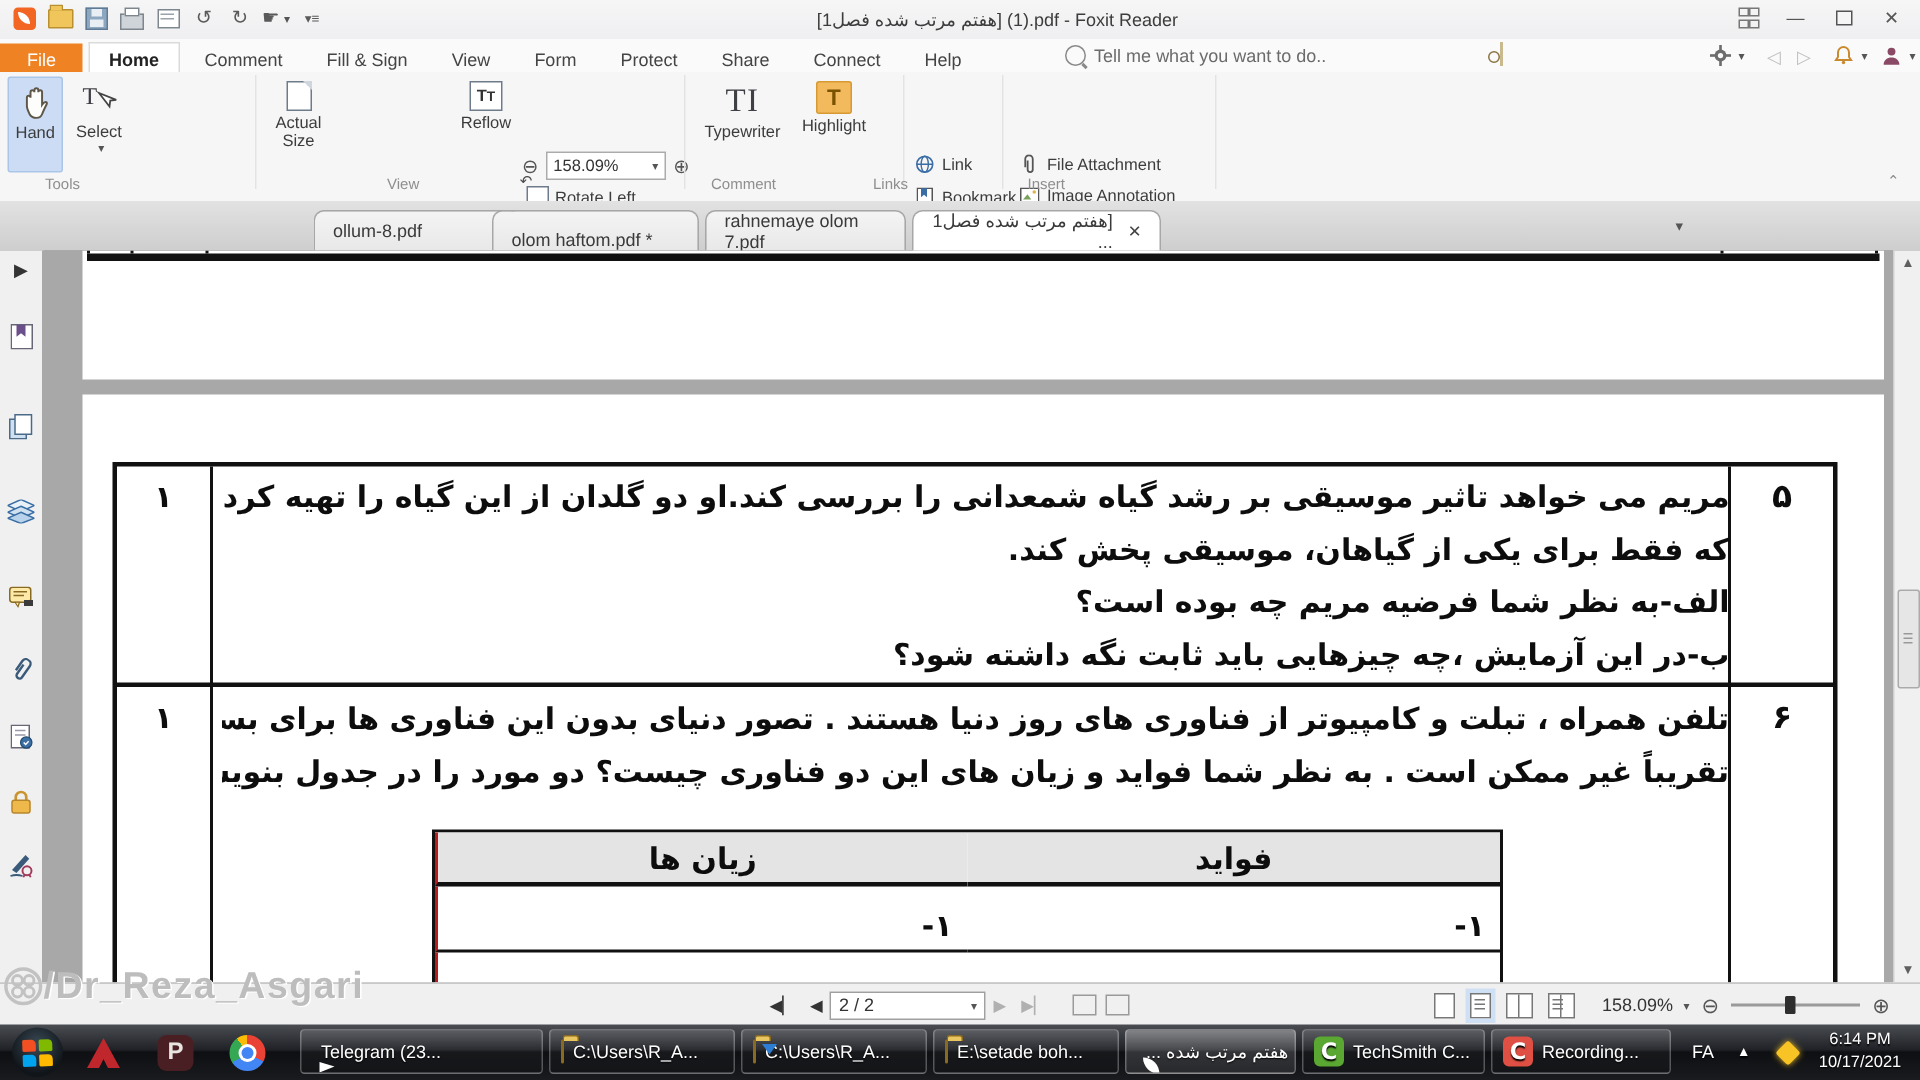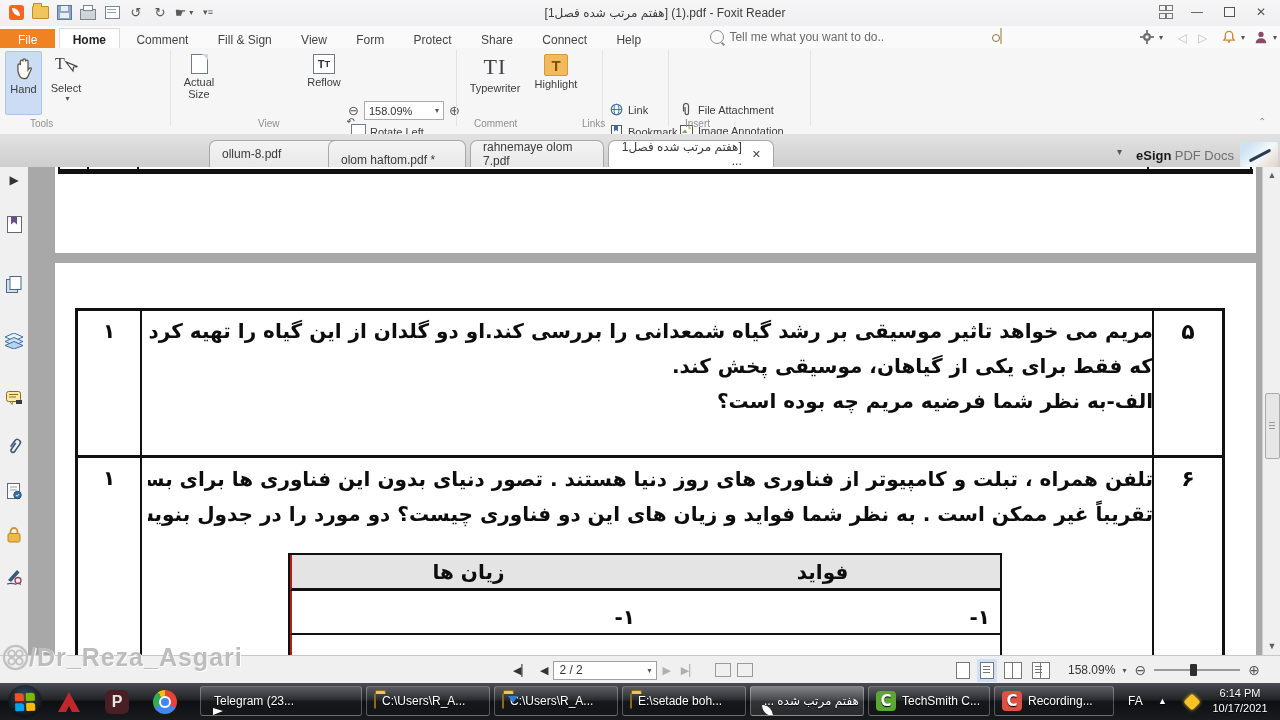--- a/index.html
+++ b/index.html
@@ -379,27 +379,20 @@
         <span>olom haftom.pdf *</span>
       </div>
     <div class="dtab" style="left:470px;width:134px;">
         <span>rahnemaye  olom 7.pdf</span>
       </div>
     <div class="dtab active" style="left:608px;width:166px;">
       <span dir="rtl">[هفتم مرتب شده فصل1 ...</span>
       <span class="x">✕</span>
     </div>
     <span class="abs dd" style="left:1114px;top:12px;font-size:10px;">▾</span>
-    <div class="abs flex" style="left:1136px;top:8px;">
-      <span style="font-weight:bold;font-size:13px;color:#1a1a1a;">eSign</span>&nbsp;
-      <span style="font-size:13px;color:#6f6f6f;">PDF Docs</span>
-      <span style="display:inline-block;width:38px;height:26px;margin-left:6px;border-radius:3px;background:linear-gradient(135deg,#cfe4f2 20%,#f2f8fc 55%,#e6cfc0);position:relative;overflow:hidden;">
-        <span style="position:absolute;left:8px;top:12px;width:24px;height:3px;background:#2a3a55;transform:rotate(-28deg);border-radius:2px;"></span>
-      </span>
-    </div>
   </div>
 
   <div id="sidebar" class="abs">
     <span class="sbi abs" style="top:4px;">▶</span>
     <span class="sbi abs" style="top:48px;">
       <svg width="15" height="17" viewBox="0 0 15 17">
           <rect x="0.5" y="0.5" width="14" height="16" fill="#fff" stroke="#667" stroke-width="1"></rect>
           <path d="M4 0.5h6v8l-3-2.4-3 2.4z" fill="#6b4f8a"></path>
         </svg>
     </span>
@@ -469,20 +462,21 @@
         <div class="vline" style="left:62px;"></div>
         <div class="vline" style="left:1074px;"></div>
         <div class="hline" style="top:144px;"></div>
 
         <div class="qscore fa" style="top:8px;">۱</div>
         <div class="qnum fa" style="top:8px;">۵</div>
         <div class="qlines fa" style="top:3px;">
           <div>مریم می خواهد تاثیر موسیقی بر رشد گیاه شمعدانی را بررسی کند.او دو گلدان از این گیاه را تهیه کرده وتصمیم می گیرد</div>
           <div>که فقط برای یکی از گیاهان، موسیقی پخش کند.</div>
           <div>الف-به نظر شما فرضیه مریم چه بوده است؟</div>
+          <div>ب-در این آزمایش ،چه چیزهایی باید ثابت نگه داشته شود؟</div>
         </div>
 
         <div class="qscore fa" style="top:155px;">۱</div>
         <div class="qnum fa" style="top:155px;">۶</div>
         <div class="qlines fa" style="top:151px;">
           <div>تلفن همراه ، تبلت و کامپیوتر از فناوری های روز دنیا هستند . تصور دنیای بدون این فناوری ها برای بسیاری از انسان ها ،</div>
           <div>تقریباً غیر ممکن است . به نظر شما فواید و زیان های این دو فناوری چیست؟ دو مورد را در جدول بنویسید.</div>
         </div>
 
         <div id="innertable">

